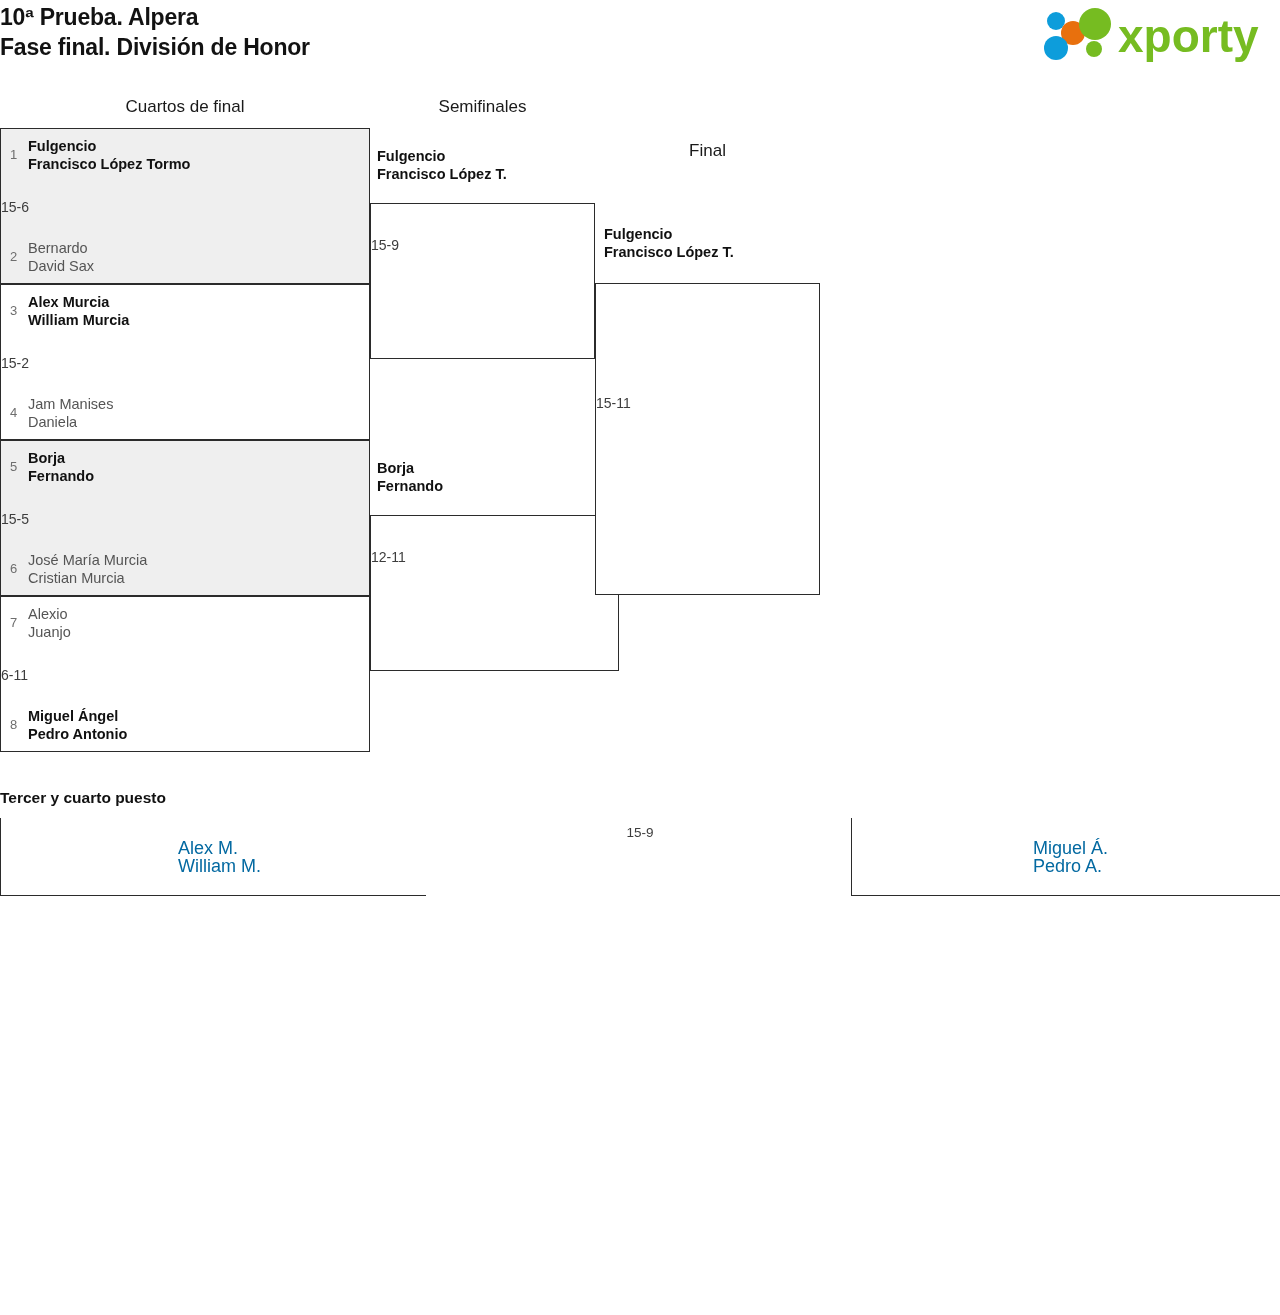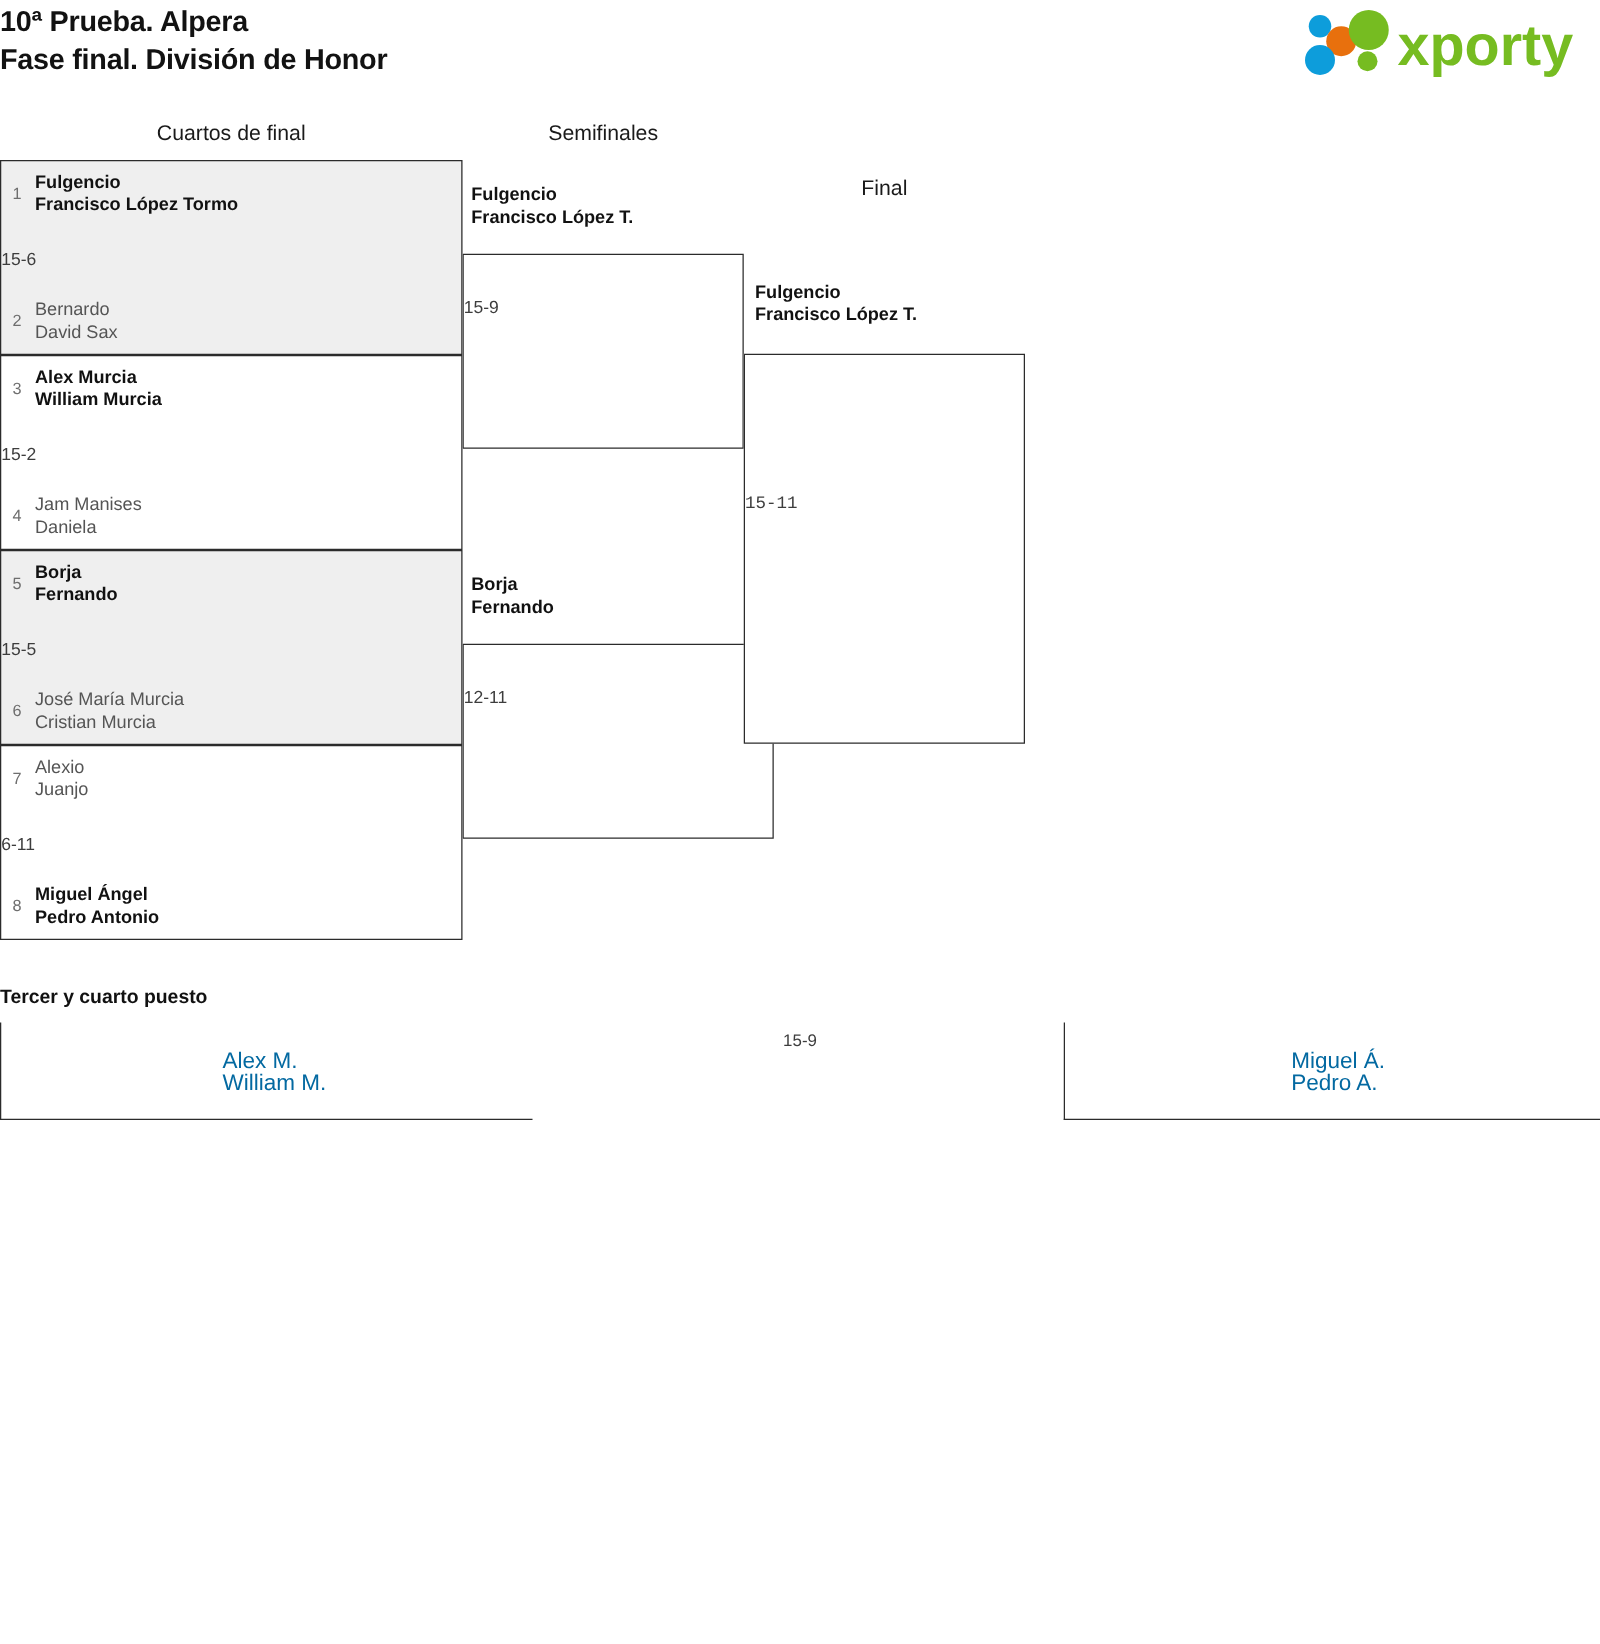--- a/index.html
+++ b/index.html
@@ -220,21 +220,21 @@
 <div class="match-box plain" style="left:370px; top:515px; width:249px; height:156px;">
   <div class="score" style="left:0; right:0; top:33px;">12-11</div>
 </div>
 
 <div class="feed-label winner" style="left:604px; top:225px;">Fulgencio
 Francisco López T.</div>
 <div class="feed-label loser" style="left:604px; top:538px;">Borja
 Fernando</div>
 
 <div class="match-box plain" style="left:595px; top:283px; width:225px; height:312px;">
-  <div class="score" style="left:0; right:0; top:111px;font-family:Liberation Mono, monospace;">15-11</div>
+  <div class="score" style="left:0; right:0; top:111px;">15-11</div>
 </div>
 
 <div class="section-title" style="left:0px; top:788px;">Tercer y cuarto puesto</div>
 
 <div class="tp-bracket" style="left:0px; top:818px; width:426px; height:78px;"></div>
 <div class="tp-team" style="left:178px; top:839px;">Alex M.
 William M.</div>
 
 <div class="tp-score" style="left:565px; top:825px; width:150px;">15-9</div>
 

